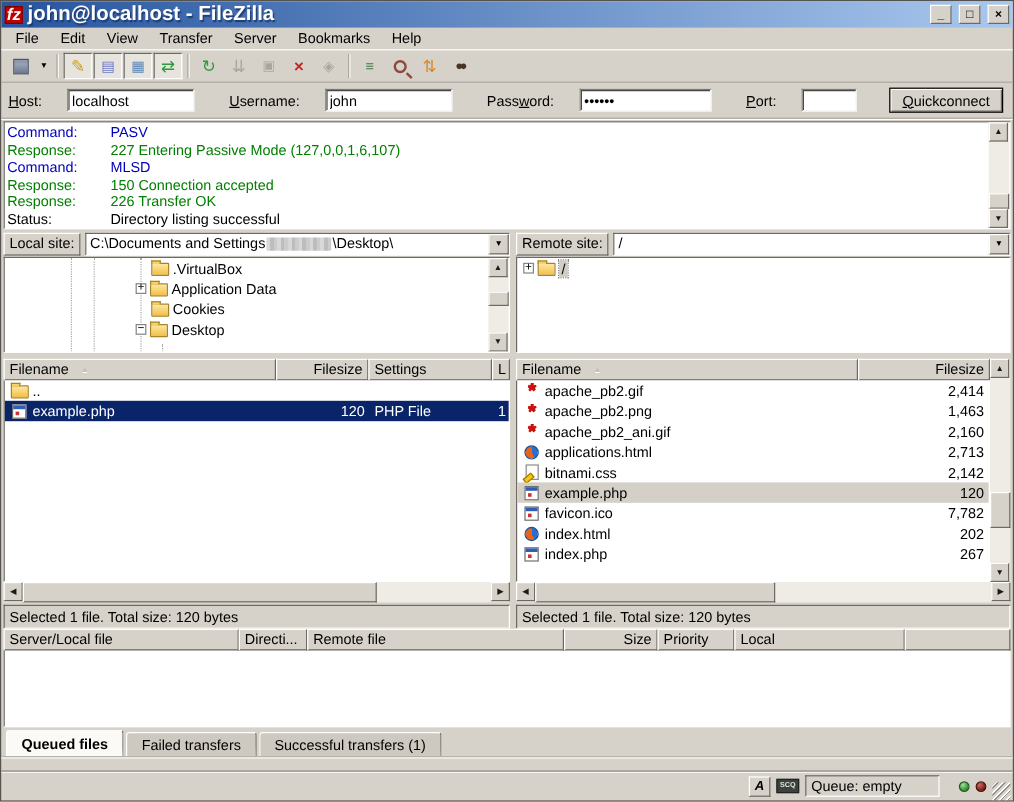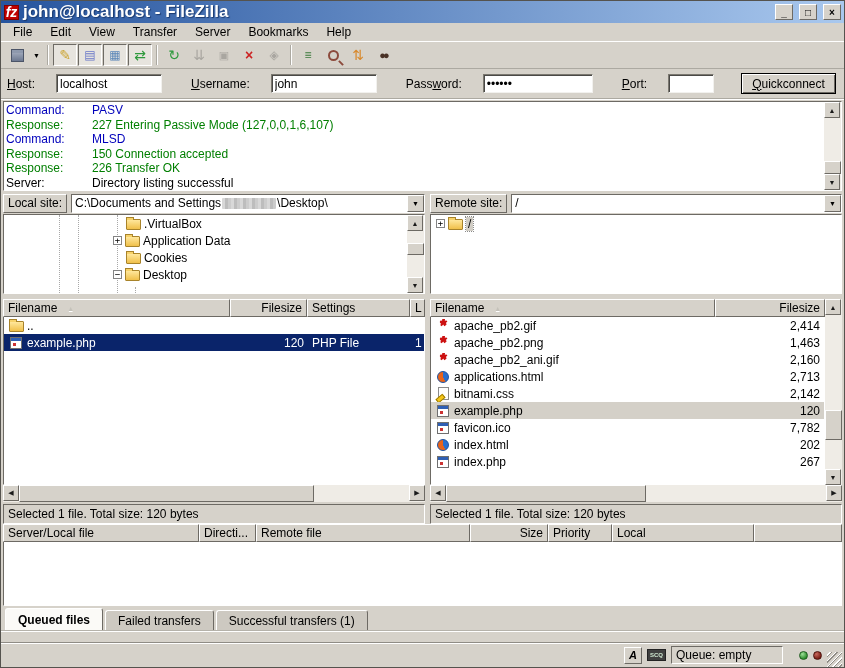--- a/index.html
+++ b/index.html
@@ -244,21 +244,21 @@
         </div>
       <div class="logrow lr">
           <span class="ll">Response:</span>
           <span>150 Connection accepted</span>
         </div>
       <div class="logrow lr">
           <span class="ll">Response:</span>
           <span>226 Transfer OK</span>
         </div>
       <div class="logrow ls">
-          <span class="ll">Server:</span>
+          <span class="ll">Status:</span>
           <span>Directory listing successful</span>
         </div>
     </div>
     <div class="vscroll">
       <div class="sb">▲</div>
       <div class="trackfill"></div>
       <div class="thumbv" style="height:13px;"></div>
       <div class="sb">▼</div>
     </div>
   </div>

